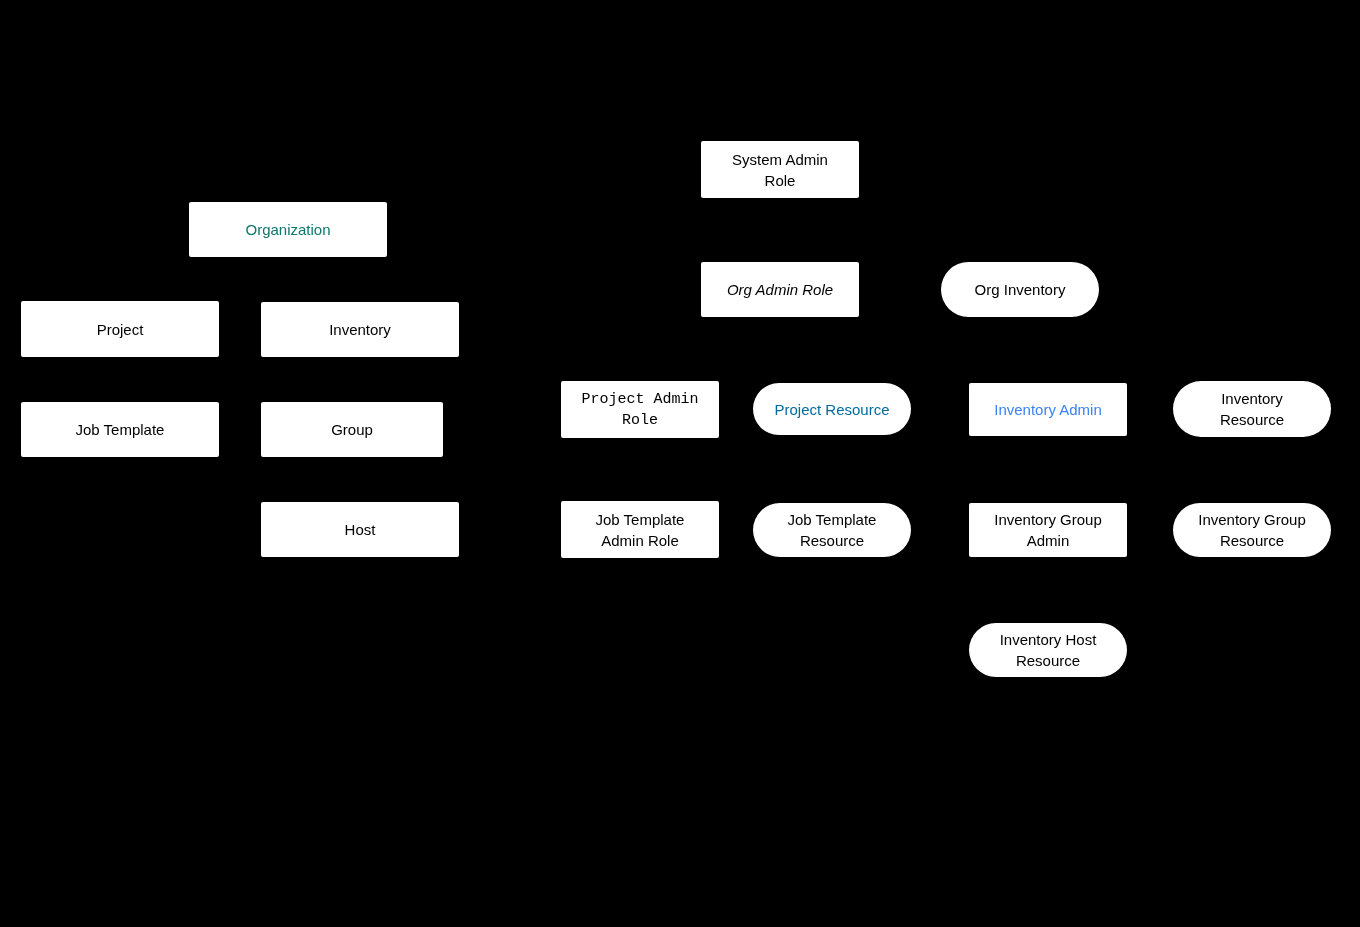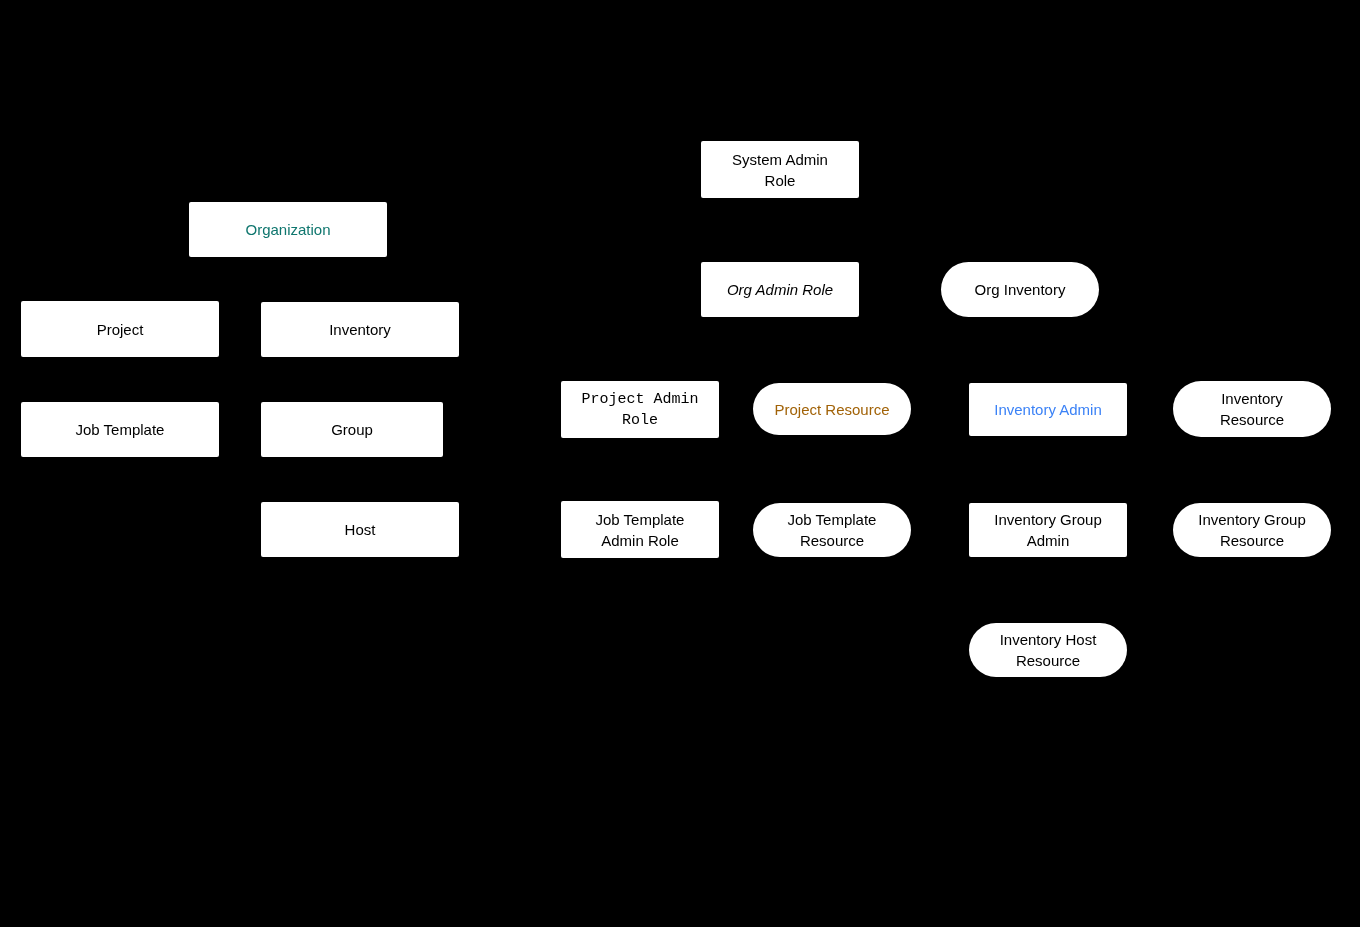--- a/index.html
+++ b/index.html
@@ -43,21 +43,21 @@
     <div class="node rect" style="left: 261px; top: 302px; width: 198px; height: 55px; background: rgb(255, 255, 255); color: rgb(0, 0, 0);"><span class="label">Inventory</span></div>
     <div class="node rect" style="left: 21px; top: 402px; width: 198px; height: 55px; background: rgb(255, 255, 255); color: rgb(0, 0, 0);"><span class="label">Job Template</span></div>
     <div class="node rect" style="left: 261px; top: 402px; width: 182px; height: 55px; background: rgb(255, 255, 255); color: rgb(0, 0, 0);"><span class="label">Group</span></div>
     <div class="node rect" style="left: 261px; top: 502px; width: 198px; height: 55px; background: rgb(255, 255, 255); color: rgb(0, 0, 0);"><span class="label">Host</span></div>
     <div class="node rect" style="left: 701px; top: 141px; width: 158px; height: 57px; background: rgb(255, 255, 255); color: rgb(0, 0, 0);"><span class="label">System Admin
 Role</span></div>
     <div class="node rect" style="left: 701px; top: 262px; width: 158px; height: 55px; background: rgb(255, 255, 255); color: rgb(0, 0, 0); font-style: italic;"><span class="label">Org Admin Role</span></div>
     <div class="node pill" style="left: 941px; top: 262px; width: 158px; height: 55px; background: rgb(255, 255, 255); color: rgb(0, 0, 0);"><span class="label">Org Inventory</span></div>
     <div class="node rect" style="left: 561px; top: 381px; width: 158px; height: 57px; background: rgb(255, 255, 255); color: rgb(0, 0, 0); font-family: Liberation Mono, monospace;"><span class="label">Project Admin
 Role</span></div>
-    <div class="node pill" style="left: 753px; top: 383px; width: 158px; height: 52px; background: rgb(255, 255, 255); color: #a16207;"><span class="label">Project Resource</span></div>
+    <div class="node pill" style="left: 753px; top: 383px; width: 158px; height: 52px; background: rgb(255, 255, 255); color: #0369a1;"><span class="label">Project Resource</span></div>
     <div class="node rect" style="left: 969px; top: 383px; width: 158px; height: 53px; background: rgb(255, 255, 255); color: #3b82f6;"><span class="label">Inventory Admin</span></div>
     <div class="node pill" style="left: 1173px; top: 381px; width: 158px; height: 56px; background: rgb(255, 255, 255); color: rgb(0, 0, 0);"><span class="label">Inventory
 Resource</span></div>
     <div class="node rect" style="left: 561px; top: 501px; width: 158px; height: 57px; background: rgb(255, 255, 255); color: rgb(0, 0, 0);"><span class="label">Job Template
 Admin Role</span></div>
     <div class="node pill" style="left: 753px; top: 503px; width: 158px; height: 54px; background: rgb(255, 255, 255); color: rgb(0, 0, 0);"><span class="label">Job Template
 Resource</span></div>
     <div class="node rect" style="left: 969px; top: 503px; width: 158px; height: 54px; background: rgb(255, 255, 255); color: rgb(0, 0, 0);"><span class="label">Inventory Group
 Admin</span></div>
     <div class="node pill" style="left: 1173px; top: 503px; width: 158px; height: 54px; background: rgb(255, 255, 255); color: rgb(0, 0, 0);"><span class="label">Inventory Group

